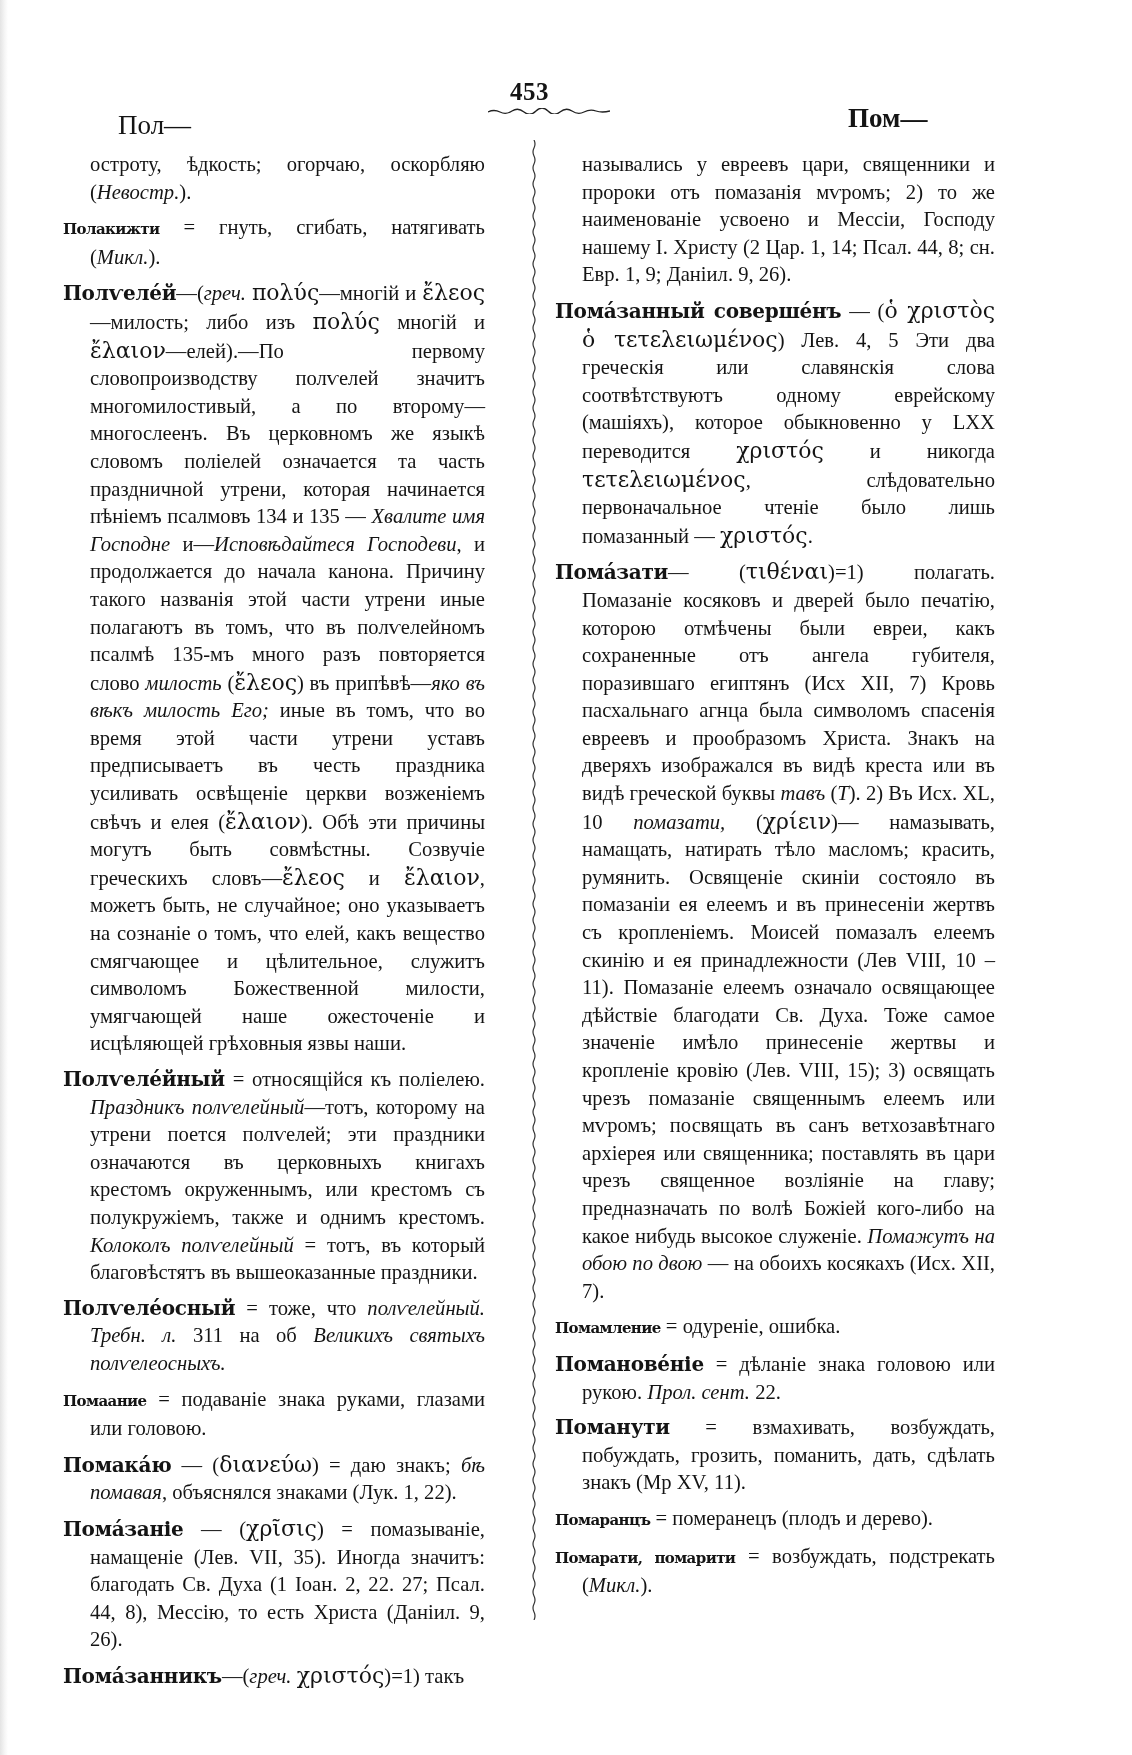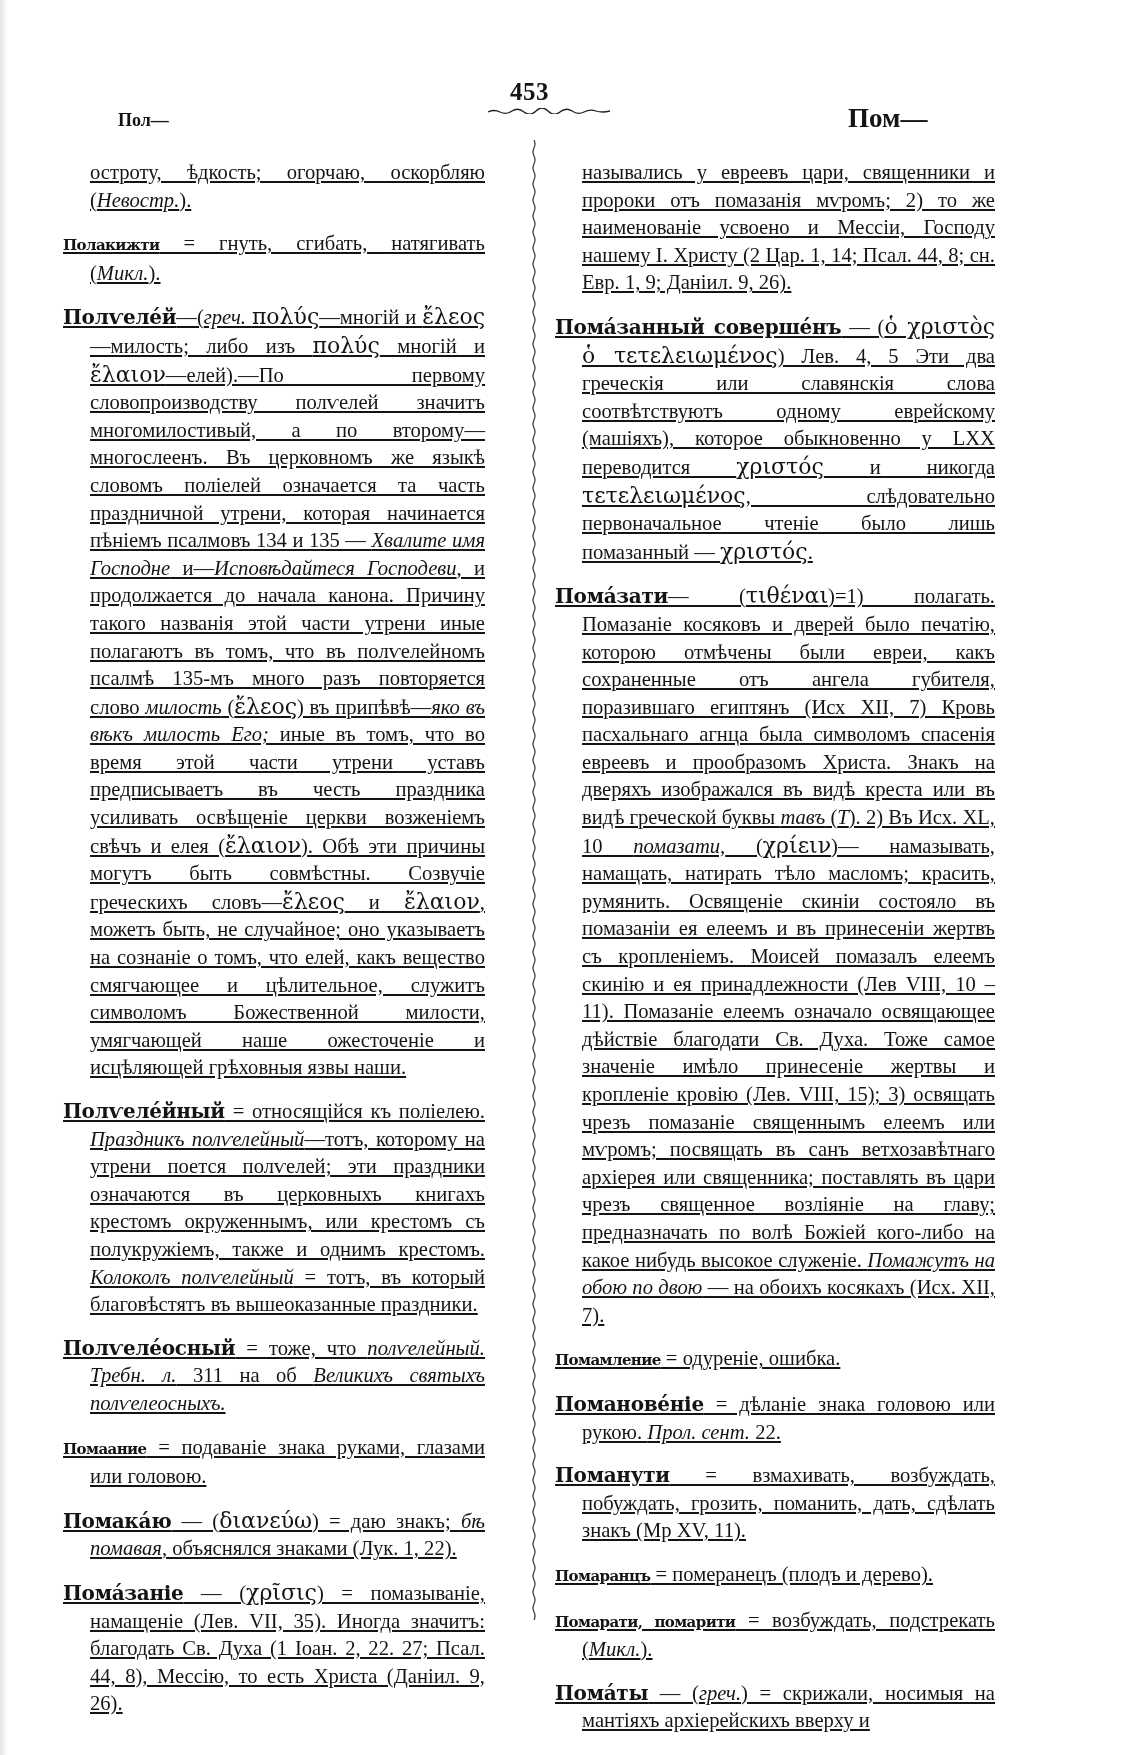--- a/index.html
+++ b/index.html
@@ -5,27 +5,27 @@
   html, body { margin:0; padding:0; background:#ffffff; }
   body {
     width:1132px; height:1755px; position:relative; overflow:hidden;
     font-family:"Liberation Serif","DejaVu Serif",serif; color:#141414;
   }
   .left-edge { position:absolute; left:0; top:0; width:8px; height:1755px;
     background:linear-gradient(to right,#e4e4e4,#f6f6f6 60%,#ffffff); }
   .page-number { position:absolute; left:510px; top:78px; width:76px; text-align:left;
     font-weight:bold; font-size:25px; letter-spacing:0.5px; }
   .page-rule { position:absolute; left:488px; top:108px; width:122px; height:6px; }
-  .head-left { position:absolute; left:118px; top:110px; font-size:18px; font-weight:bold; }
+  .head-left { position:absolute; left:118px; top:110px; font-size:27px; font-weight:normal; }
   .head-right { position:absolute; left:848px; top:103px; font-size:27px; font-weight:bold; }
   .divider { position:absolute; left:530px; top:140px; width:8px; height:1480px; }
   .col { position:absolute; top:143px; font-size:20.6px; line-height:27.6px; text-align:justify; }
   .col-left { left:63px; width:422px; }
   .col-right { left:555px; width:440px; }
-  .entry { padding-left:27px; text-indent:-27px; margin:16px 0 5px 0;text-decoration:underline; }
+  .entry { padding-left:27px; text-indent:-27px; margin:8px 0 5px 0; }
   .entry.cont { text-indent:0; }
   .hw { font-family:"DejaVu Serif",serif; font-weight:bold; font-size:20px; letter-spacing:-0.3px; }
   .hw.small { font-size:15px; letter-spacing:-0.6px; }
   .it { font-style:italic; }
   .gr { font-family:"DejaVu Serif",serif; font-size:22px; }
 </style>
 </head>
 <body>
 
 <div class="left-edge"></div>
@@ -44,24 +44,24 @@
 
 <div class="col col-left" id="col-left">
     <p class="entry cont"><span>остроту, ѣдкость; огорчаю, оскорбляю (</span><span class="it">Невостр.</span><span>).</span></p>
     <p class="entry"><span class="hw small">Полакижти</span><span> = гнуть, сгибать, натягивать (</span><span class="it">Микл.</span><span>).</span></p>
     <p class="entry"><span class="hw">Полѵелéй</span><span>—(</span><span class="it">греч.</span><span> </span><span class="gr">πολύς</span><span>—многій и </span><span class="gr">ἔλεος</span><span>—милость; либо изъ </span><span class="gr">πολύς</span><span> многій и </span><span class="gr">ἔλαιον</span><span>—елей).—По первому словопроизводству полѵелей значитъ многомилостивый, а по второму—многослеенъ. Въ церковномъ же языкѣ словомъ поліелей означается та часть праздничной утрени, которая начинается пѣніемъ псалмовъ 134 и 135 — </span><span class="it">Хвалите имя Господне</span><span> и—</span><span class="it">Исповѣдайтеся Господеви</span><span>, и продолжается до начала канона. Причину такого названія этой части утрени иные полагаютъ въ томъ, что въ полѵелейномъ псалмѣ 135-мъ много разъ повторяется слово </span><span class="it">милость</span><span> (</span><span class="gr">ἔλεος</span><span>) въ припѣвѣ—</span><span class="it">яко въ вѣкъ милость Его;</span><span> иные въ томъ, что во время этой части утрени уставъ предписываетъ въ честь праздника усиливать освѣщеніе церкви возженіемъ свѣчъ и елея (</span><span class="gr">ἔλαιον</span><span>). Обѣ эти причины могутъ быть совмѣстны. Созвучіе греческихъ словъ—</span><span class="gr">ἔλεος</span><span> и </span><span class="gr">ἔλαιον</span><span>, можетъ быть, не случайное; оно указываетъ на сознаніе о томъ, что елей, какъ вещество смягчающее и цѣлительное, служитъ символомъ Божественной милости, умягчающей наше ожесточеніе и исцѣляющей грѣховныя язвы наши.</span></p>
     <p class="entry"><span class="hw">Полѵелéйный</span><span> = относящійся къ поліелею. </span><span class="it">Праздникъ полѵелейный</span><span>—тотъ, которому на утрени поется полѵелей; эти праздники означаются въ церковныхъ книгахъ крестомъ окруженнымъ, или крестомъ съ полукружіемъ, также и однимъ крестомъ. </span><span class="it">Колоколъ полѵелейный</span><span> = тотъ, въ который благовѣстятъ въ вышеоказанные праздники.</span></p>
     <p class="entry"><span class="hw">Полѵелéосный</span><span> = тоже, что </span><span class="it">полѵелейный.</span><span> </span><span class="it">Требн. л.</span><span> 311 на об </span><span class="it">Великихъ святыхъ полѵелеосныхъ.</span></p>
     <p class="entry"><span class="hw small">Помаание</span><span> = подаваніе знака руками, глазами или головою.</span></p>
     <p class="entry"><span class="hw">Помакáю</span><span> — (</span><span class="gr">διανεύω</span><span>) = даю знакъ; </span><span class="it">бѣ помавая</span><span>, объяснялся знаками (Лук. 1, 22).</span></p>
     <p class="entry"><span class="hw">Помáзаніе</span><span> — (</span><span class="gr">χρῖσις</span><span>) = помазываніе, намащеніе (Лев. VII, 35). Иногда значитъ: благодать Св. Духа (1 Іоан. 2, 22. 27; Псал. 44, 8), Мессію, то есть Христа (Даніил. 9, 26).</span></p>
+    <p class="entry"><span class="hw">Помáзанникъ</span><span>—(</span><span class="it">греч.</span><span> </span><span class="gr">χριστός</span><span>)=1) такъ</span></p>
   </div>
 <div class="col col-right" id="col-right">
     <p class="entry cont"><span>назывались у евреевъ цари, священники и пророки отъ помазанія мѵромъ; 2) то же наименованіе усвоено и Мессіи, Господу нашему І. Христу (2 Цар. 1, 14; Псал. 44, 8; сн. Евр. 1, 9; Даніил. 9, 26).</span></p>
     <p class="entry"><span class="hw">Помáзанный совершéнъ</span><span> — (</span><span class="gr">ὁ χριστὸς ὁ τετελειωμένος</span><span>) Лев. 4, 5 Эти два греческія или славянскія слова соотвѣтствуютъ одному еврейскому (машіяхъ), которое обыкновенно у LXX переводится </span><span class="gr">χριστός</span><span> и никогда </span><span class="gr">τετελειωμένος</span><span>, слѣдовательно первоначальное чтеніе было лишь помазанный — </span><span class="gr">χριστός</span><span>.</span></p>
     <p class="entry"><span class="hw">Помáзати</span><span>— (</span><span class="gr">τιθέναι</span><span>)=1) полагать. Помазаніе косяковъ и дверей было печатію, которою отмѣчены были евреи, какъ сохраненные отъ ангела губителя, поразившаго египтянъ (Исх XII, 7) Кровь пасхальнаго агнца была символомъ спасенія евреевъ и прообразомъ Христа. Знакъ на дверяхъ изображался въ видѣ креста или въ видѣ греческой буквы </span><span class="it">тавъ</span><span> (</span><span class="it">Т</span><span>). 2) Въ Исх. XL, 10 </span><span class="it">помазати,</span><span> (</span><span class="gr">χρίειν</span><span>)— намазывать, намащать, натирать тѣло масломъ; красить, румянить. Освященіе скиніи состояло въ помазаніи ея елеемъ и въ принесеніи жертвъ съ кропленіемъ. Моисей помазалъ елеемъ скинію и ея принадлежности (Лев VIII, 10 – 11). Помазаніе елеемъ означало освящающее дѣйствіе благодати Св. Духа. Тоже самое значеніе имѣло принесеніе жертвы и кропленіе кровію (Лев. VIII, 15); 3) освящать чрезъ помазаніе священнымъ елеемъ или мѵромъ; посвящать въ санъ ветхозавѣтнаго архіерея или священника; поставлять въ цари чрезъ священное возліяніе на главу; предназначать по волѣ Божіей кого-либо на какое нибудь высокое служеніе. </span><span class="it">Помажутъ на обою по двою</span><span> — на обоихъ косякахъ (Исх. XII, 7).</span></p>
     <p class="entry"><span class="hw small">Помамление</span><span> = одуреніе, ошибка.</span></p>
     <p class="entry"><span class="hw">Помановéніе</span><span> = дѣланіе знака головою или рукою. </span><span class="it">Прол. сент.</span><span> 22.</span></p>
     <p class="entry"><span class="hw">Поманути</span><span> = взмахивать, возбуждать, побуждать, грозить, поманить, дать, сдѣлать знакъ (Мр XV, 11).</span></p>
     <p class="entry"><span class="hw small">Помаранцъ</span><span> = померанецъ (плодъ и дерево).</span></p>
     <p class="entry"><span class="hw small">Помарати, помарити</span><span> = возбуждать, подстрекать (</span><span class="it">Микл.</span><span>).</span></p>
-    <p class="entry"><span class="hw">Помáты</span><span> — (</span><span class="it">греч.</span><span>) = скрижали, носимыя на мантіяхъ архіерейскихъ вверху и</span></p>
   </div>
 
 </body></html>

